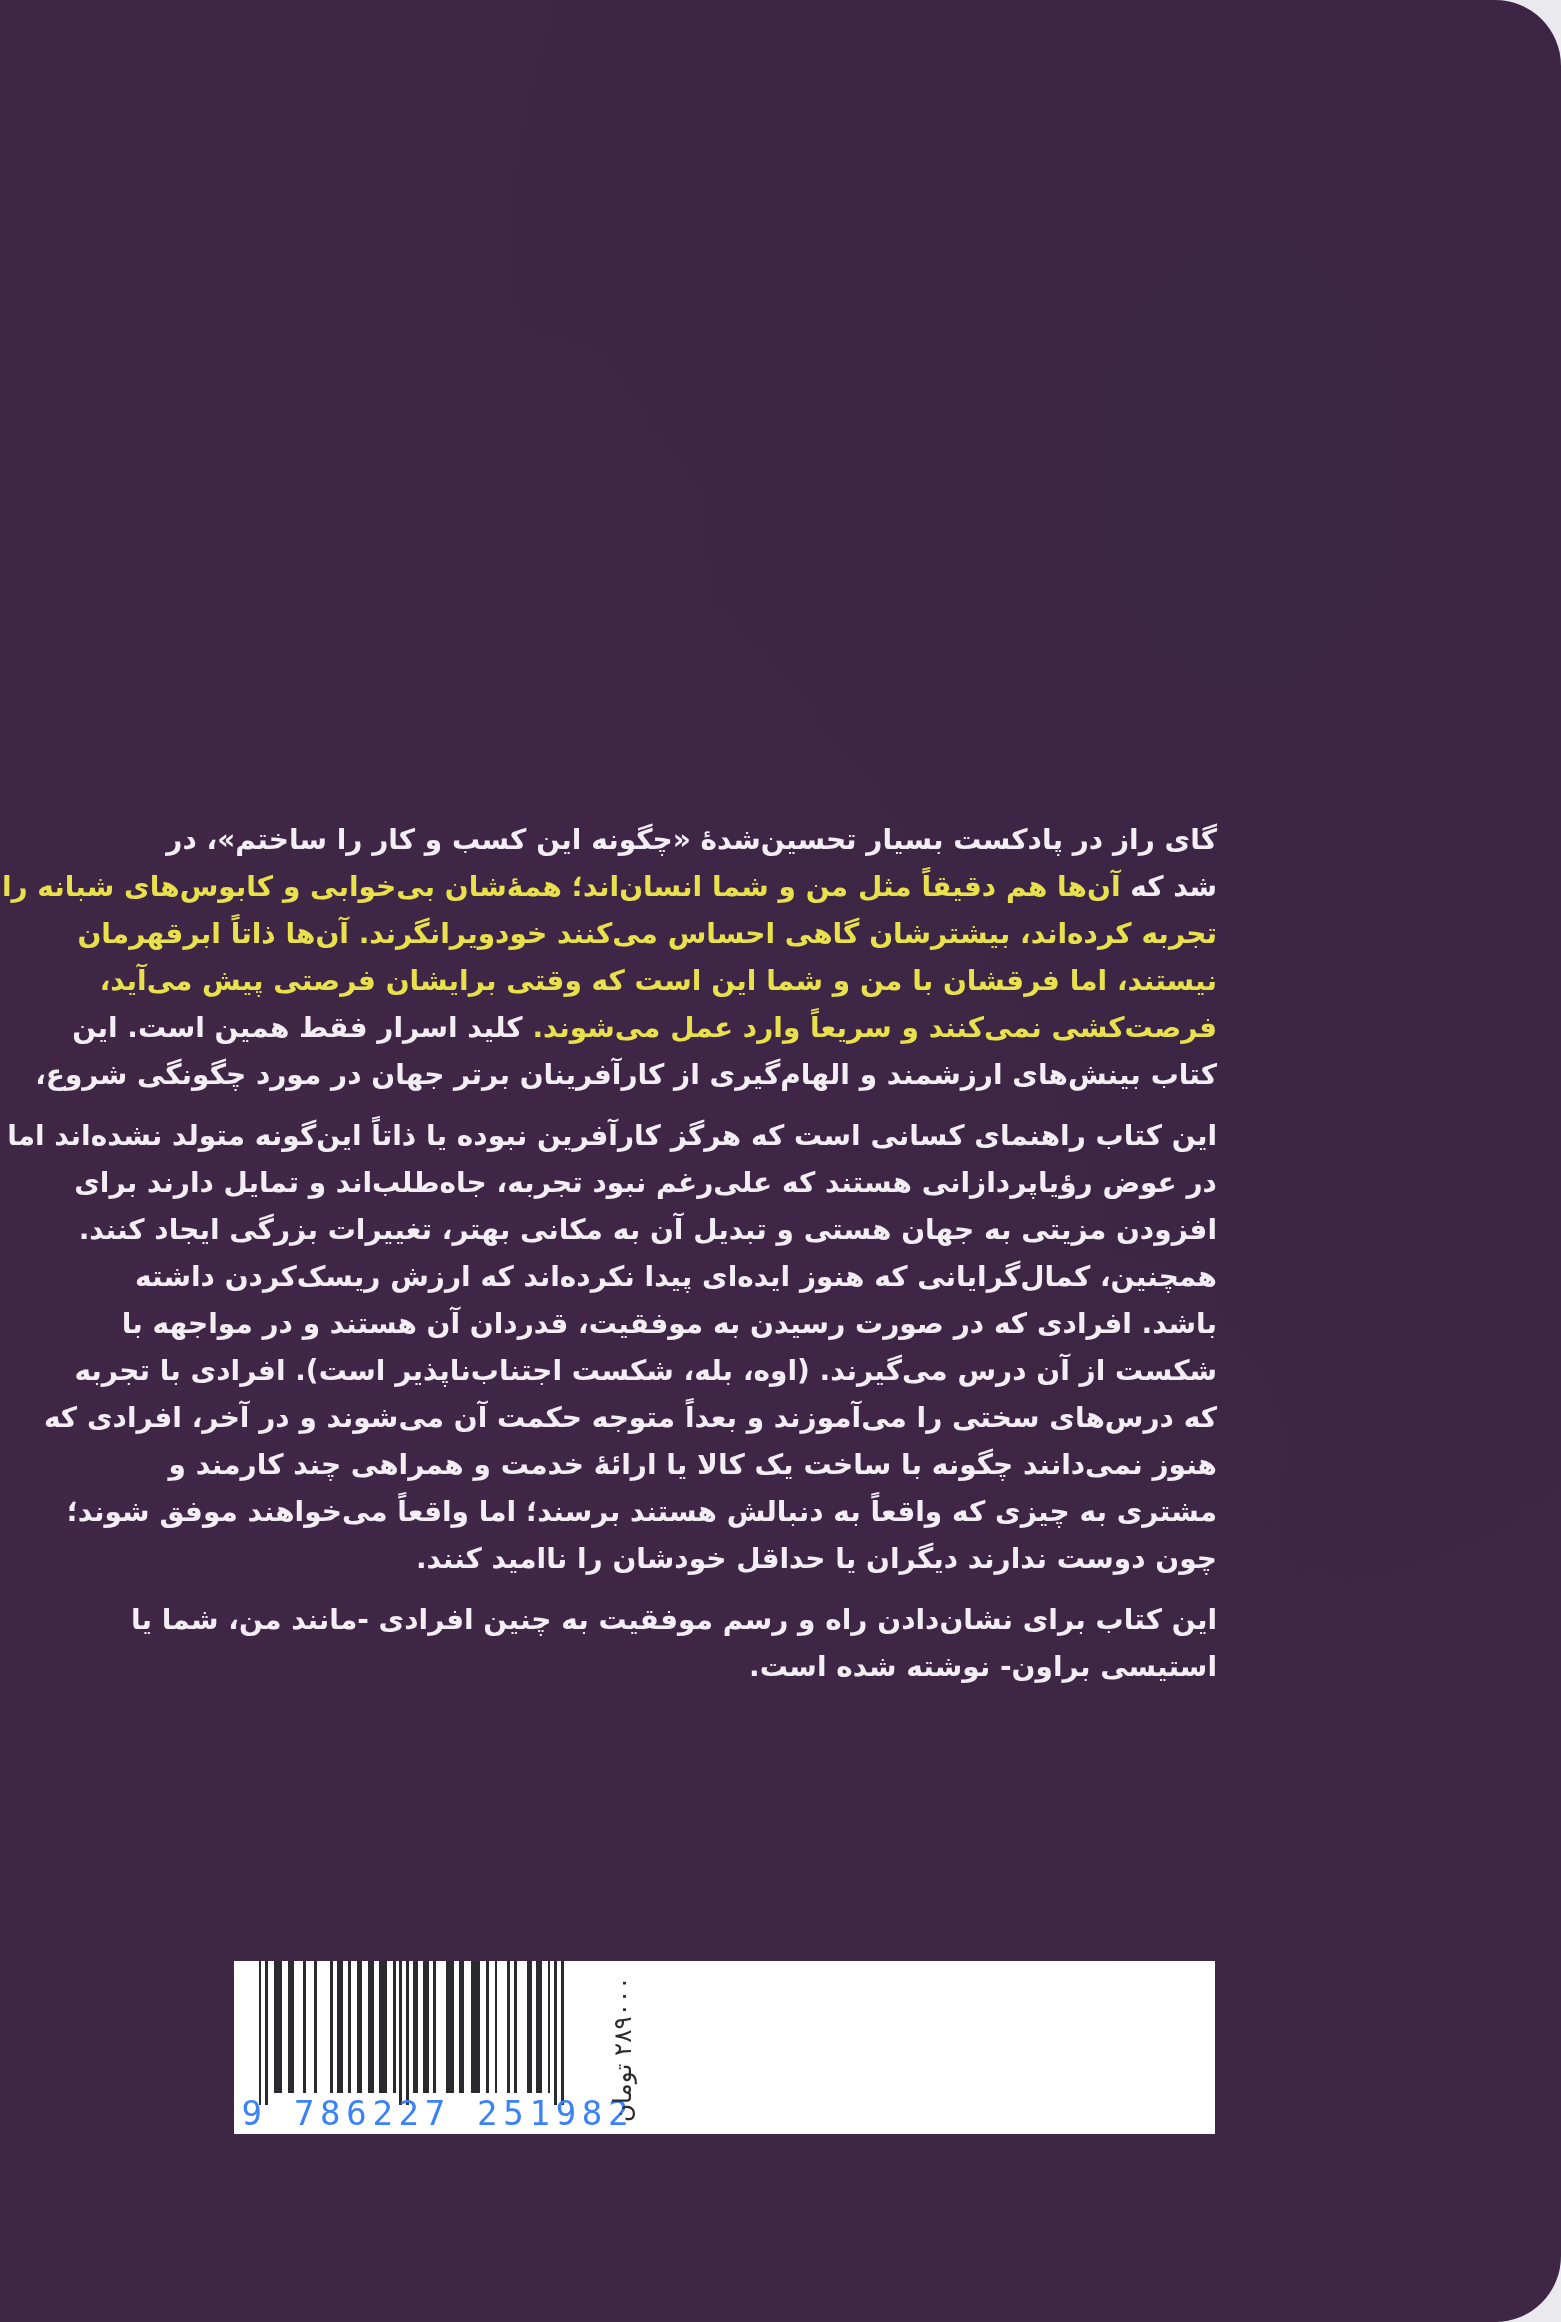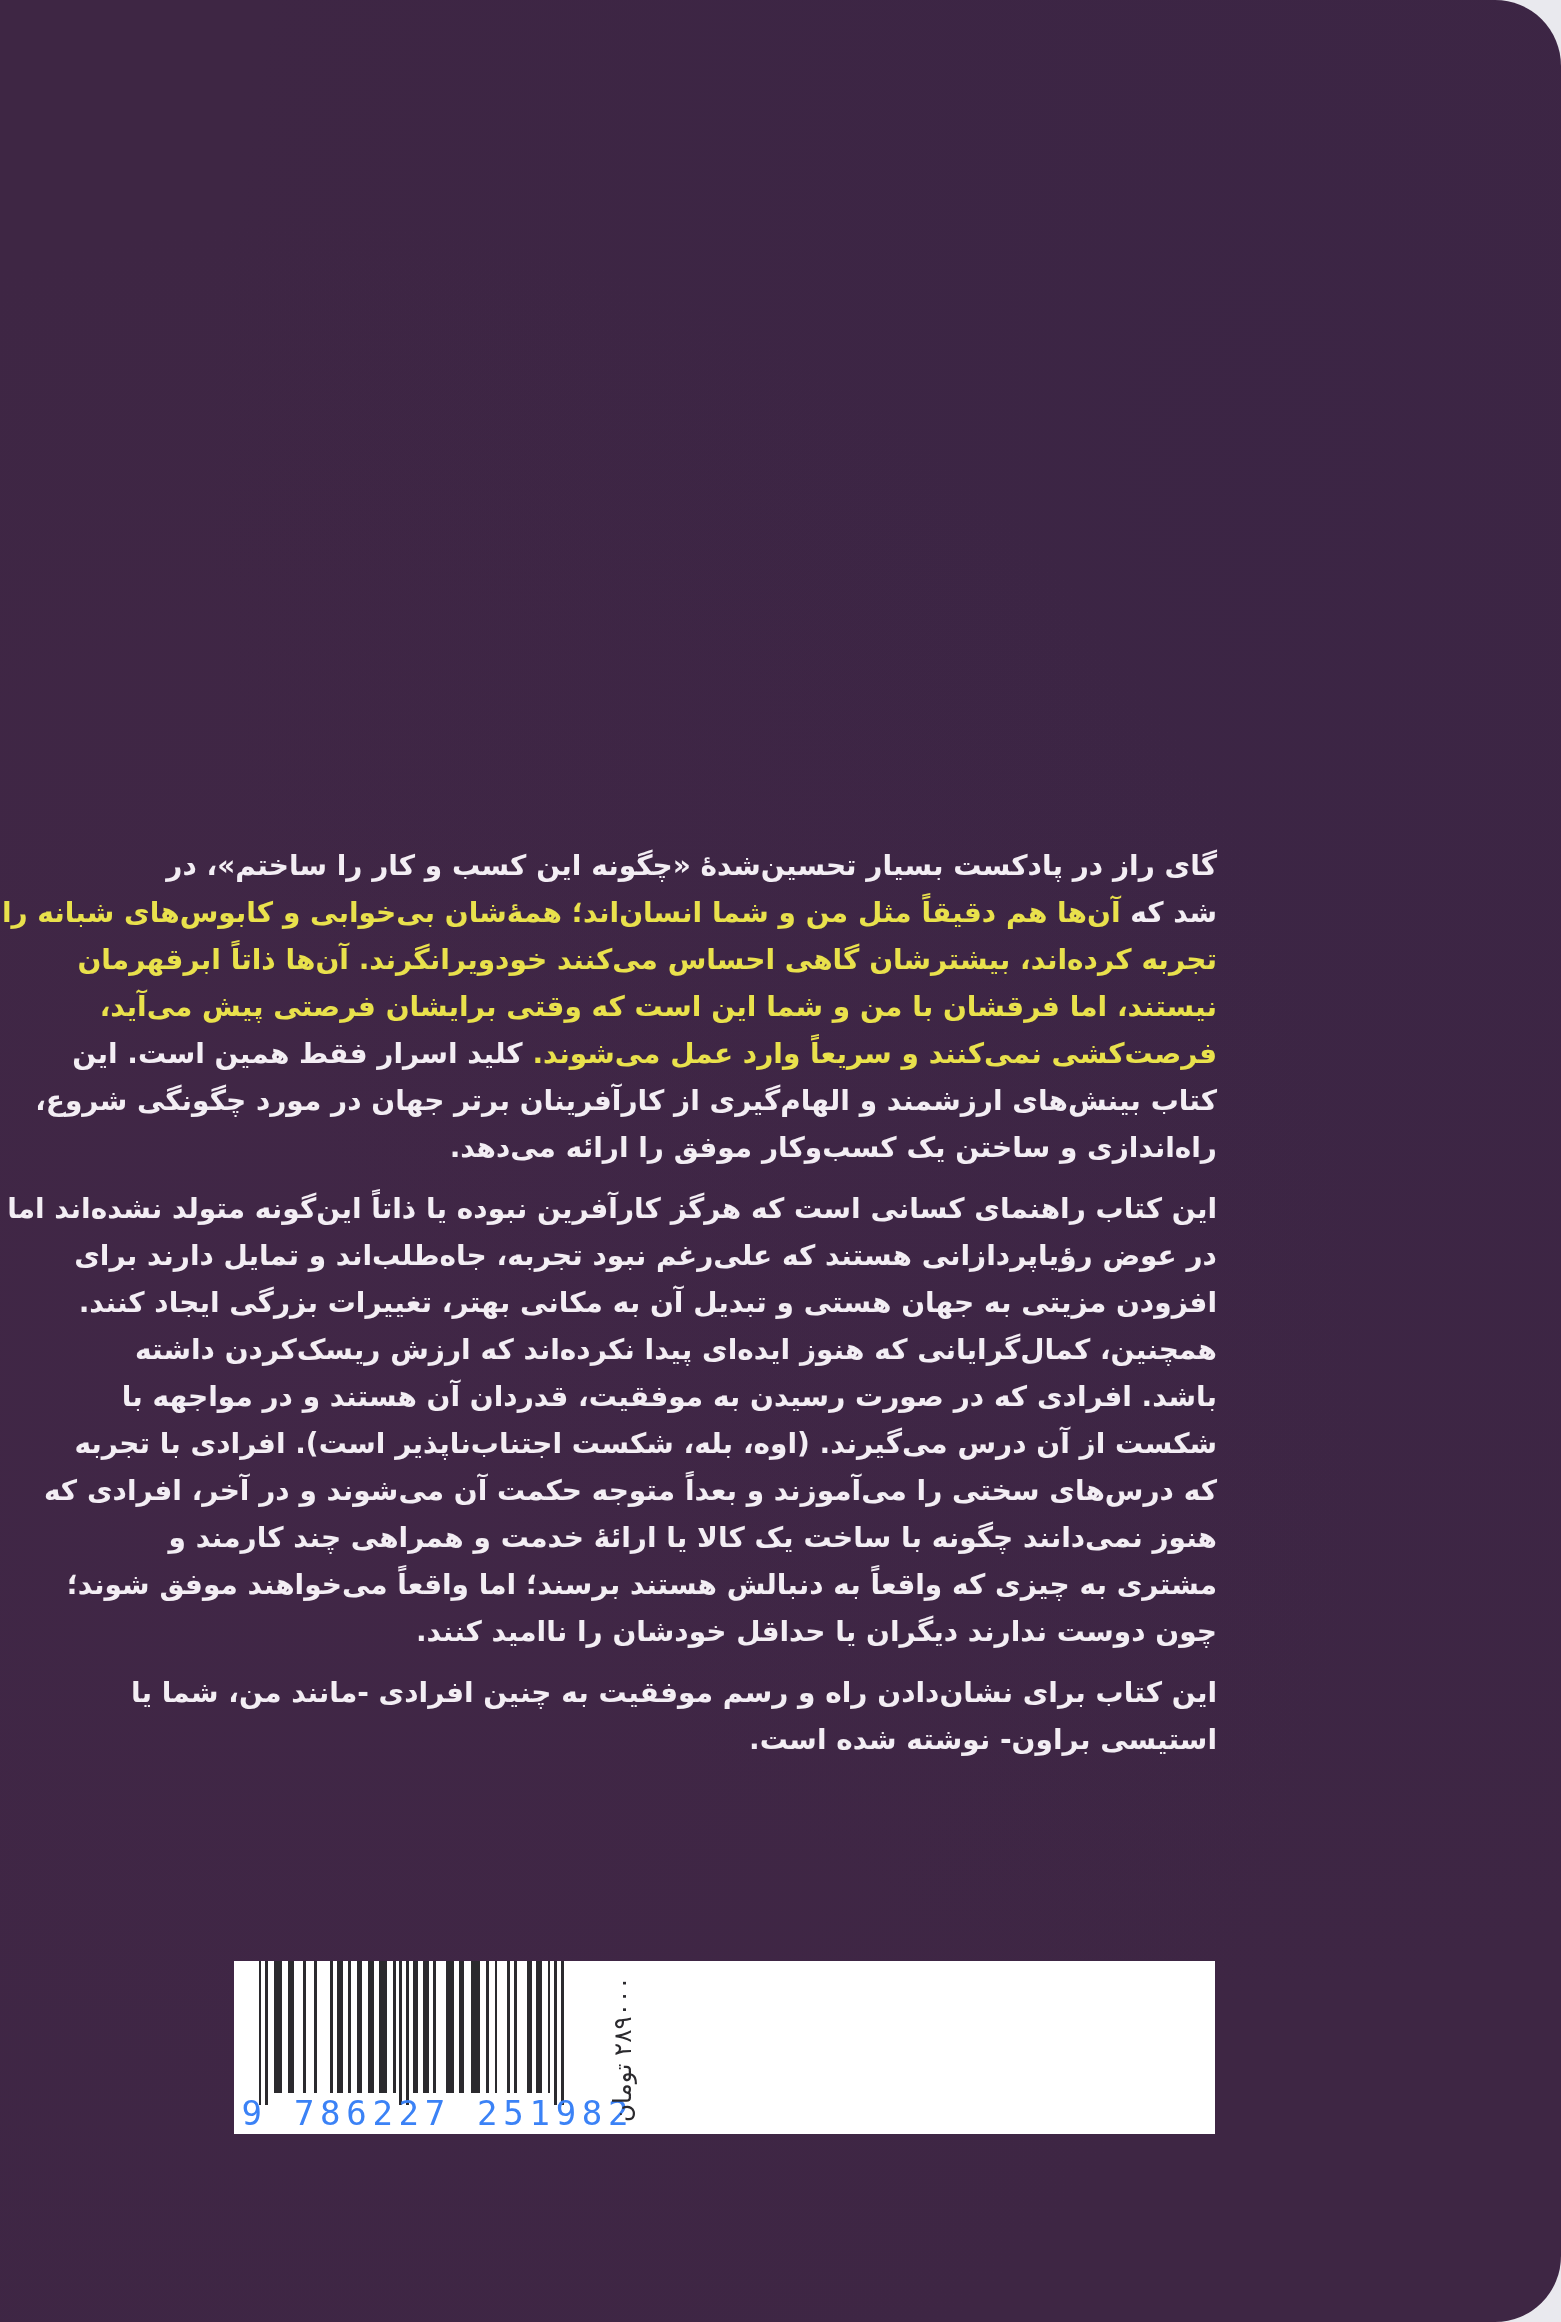--- a/index.html
+++ b/index.html
@@ -14,21 +14,21 @@
     width:1561px; height:2322px;
     background:
       radial-gradient(ellipse at 20% 60%, rgba(70,40,75,0.35), rgba(0,0,0,0) 60%),
       radial-gradient(ellipse at 80% 20%, rgba(55,35,70,0.35), rgba(0,0,0,0) 60%),
       #3e2644;
     border-top-right-radius:66px;
     border-bottom-right-radius:66px;
   }
   .blurb {
     position:absolute;
-    left:237px; top:842px;
+    left:237px; top:816px;
     width:980px;
     direction:rtl;
   }
   .line {
     height:47px;
     line-height:47px;
     font-size:28px;
     color:#f3eef4;
     white-space:nowrap;
     text-align:justify;
@@ -85,23 +85,20 @@
       <span class="hl">تجربه کرده‌اند، بیشترشان گاهی احساس می‌کنند خودویرانگرند. آن‌ها ذاتاً ابرقهرمان</span>
     </div>
     <div class="line">
       <span class="hl">نیستند، اما فرقشان با من و شما این است که وقتی برایشان فرصتی پیش می‌آید،</span>
     </div>
     <div class="line">
       <span class="hl">فرصت‌کشی نمی‌کنند و سریعاً وارد عمل می‌شوند.</span><span> کلید اسرار فقط همین است. این</span>
     </div>
     <div class="line">
       <span>کتاب بینش‌های ارزشمند و الهام‌گیری از کارآفرینان برتر جهان در مورد چگونگی شروع،</span>
-    </div>
-    <div class="line last">
-      <span>راه‌اندازی و ساختن یک کسب‌وکار موفق را ارائه می‌دهد.</span>
     </div>
     <div class="line gap">
       <span>این کتاب راهنمای کسانی است که هرگز کارآفرین نبوده یا ذاتاً این‌گونه متولد نشده‌اند اما</span>
     </div>
     <div class="line">
       <span>در عوض رؤیاپردازانی هستند که علی‌رغم نبود تجربه، جاه‌طلب‌اند و تمایل دارند برای</span>
     </div>
     <div class="line">
       <span>افزودن مزیتی به جهان هستی و تبدیل آن به مکانی بهتر، تغییرات بزرگی ایجاد کنند.</span>
     </div>

